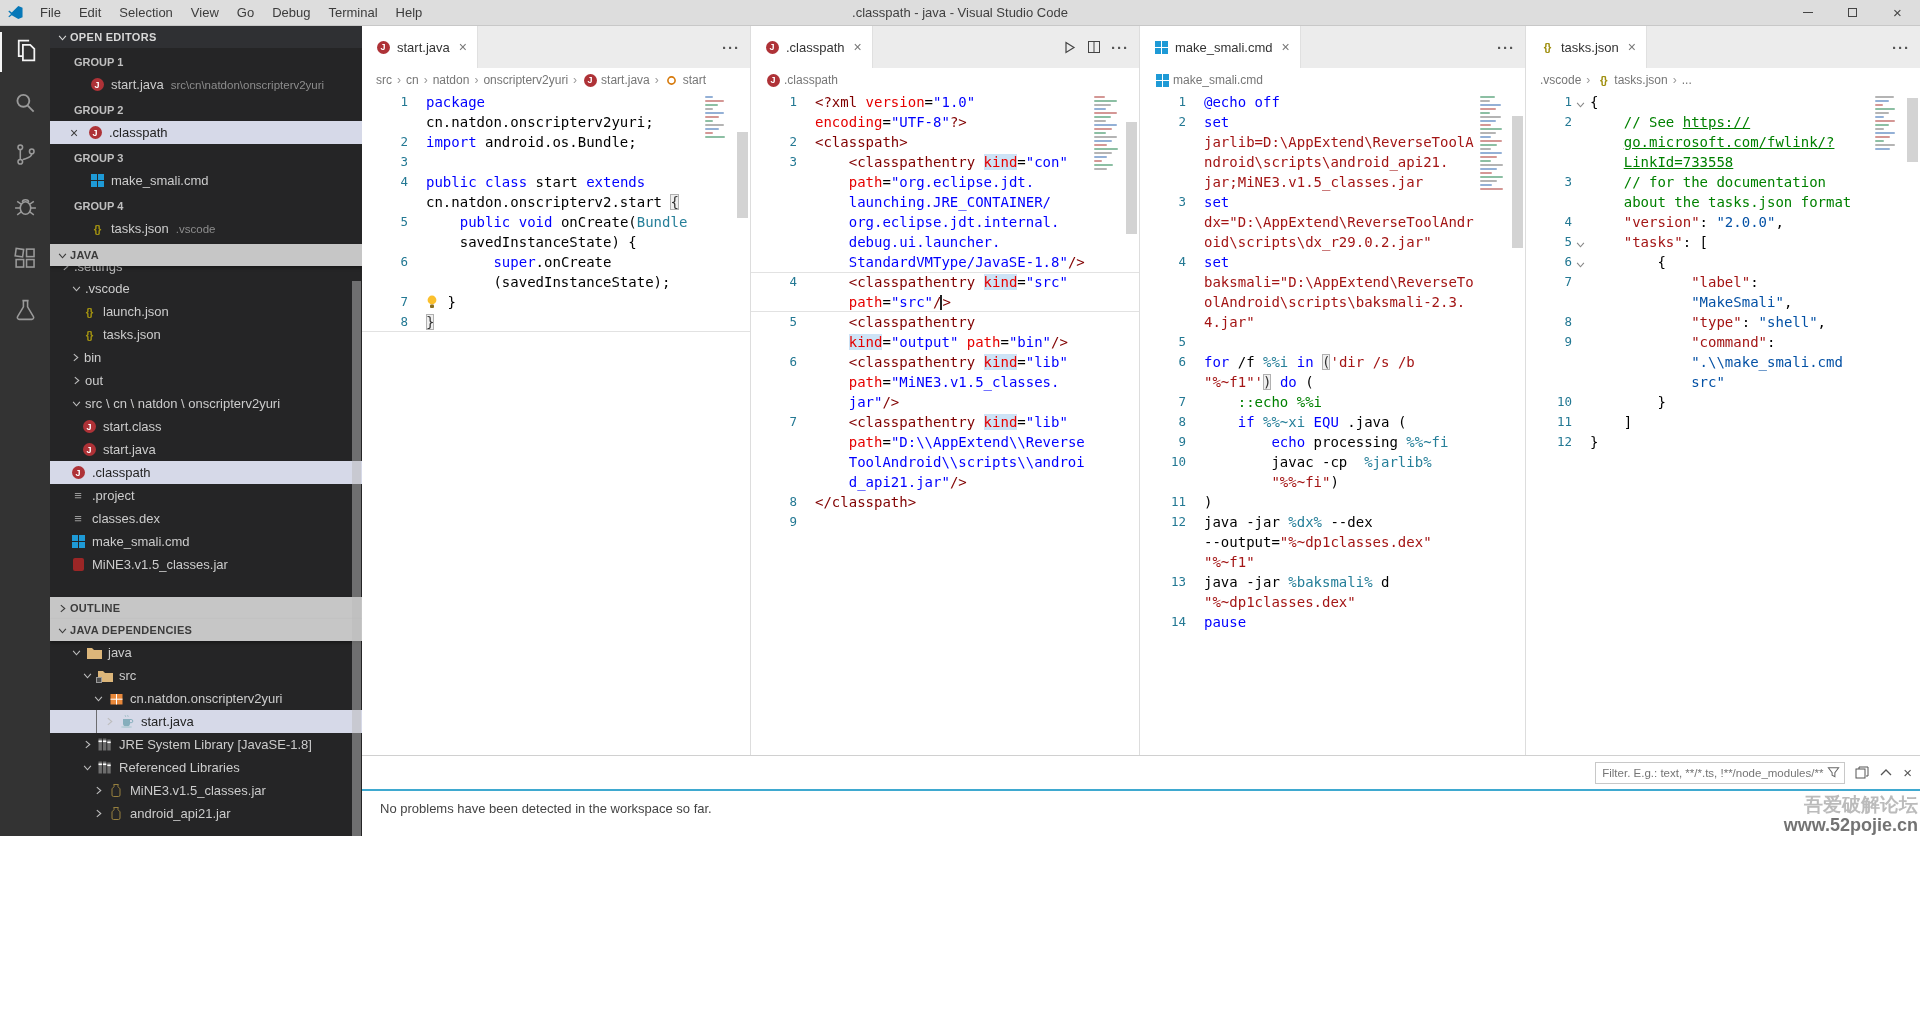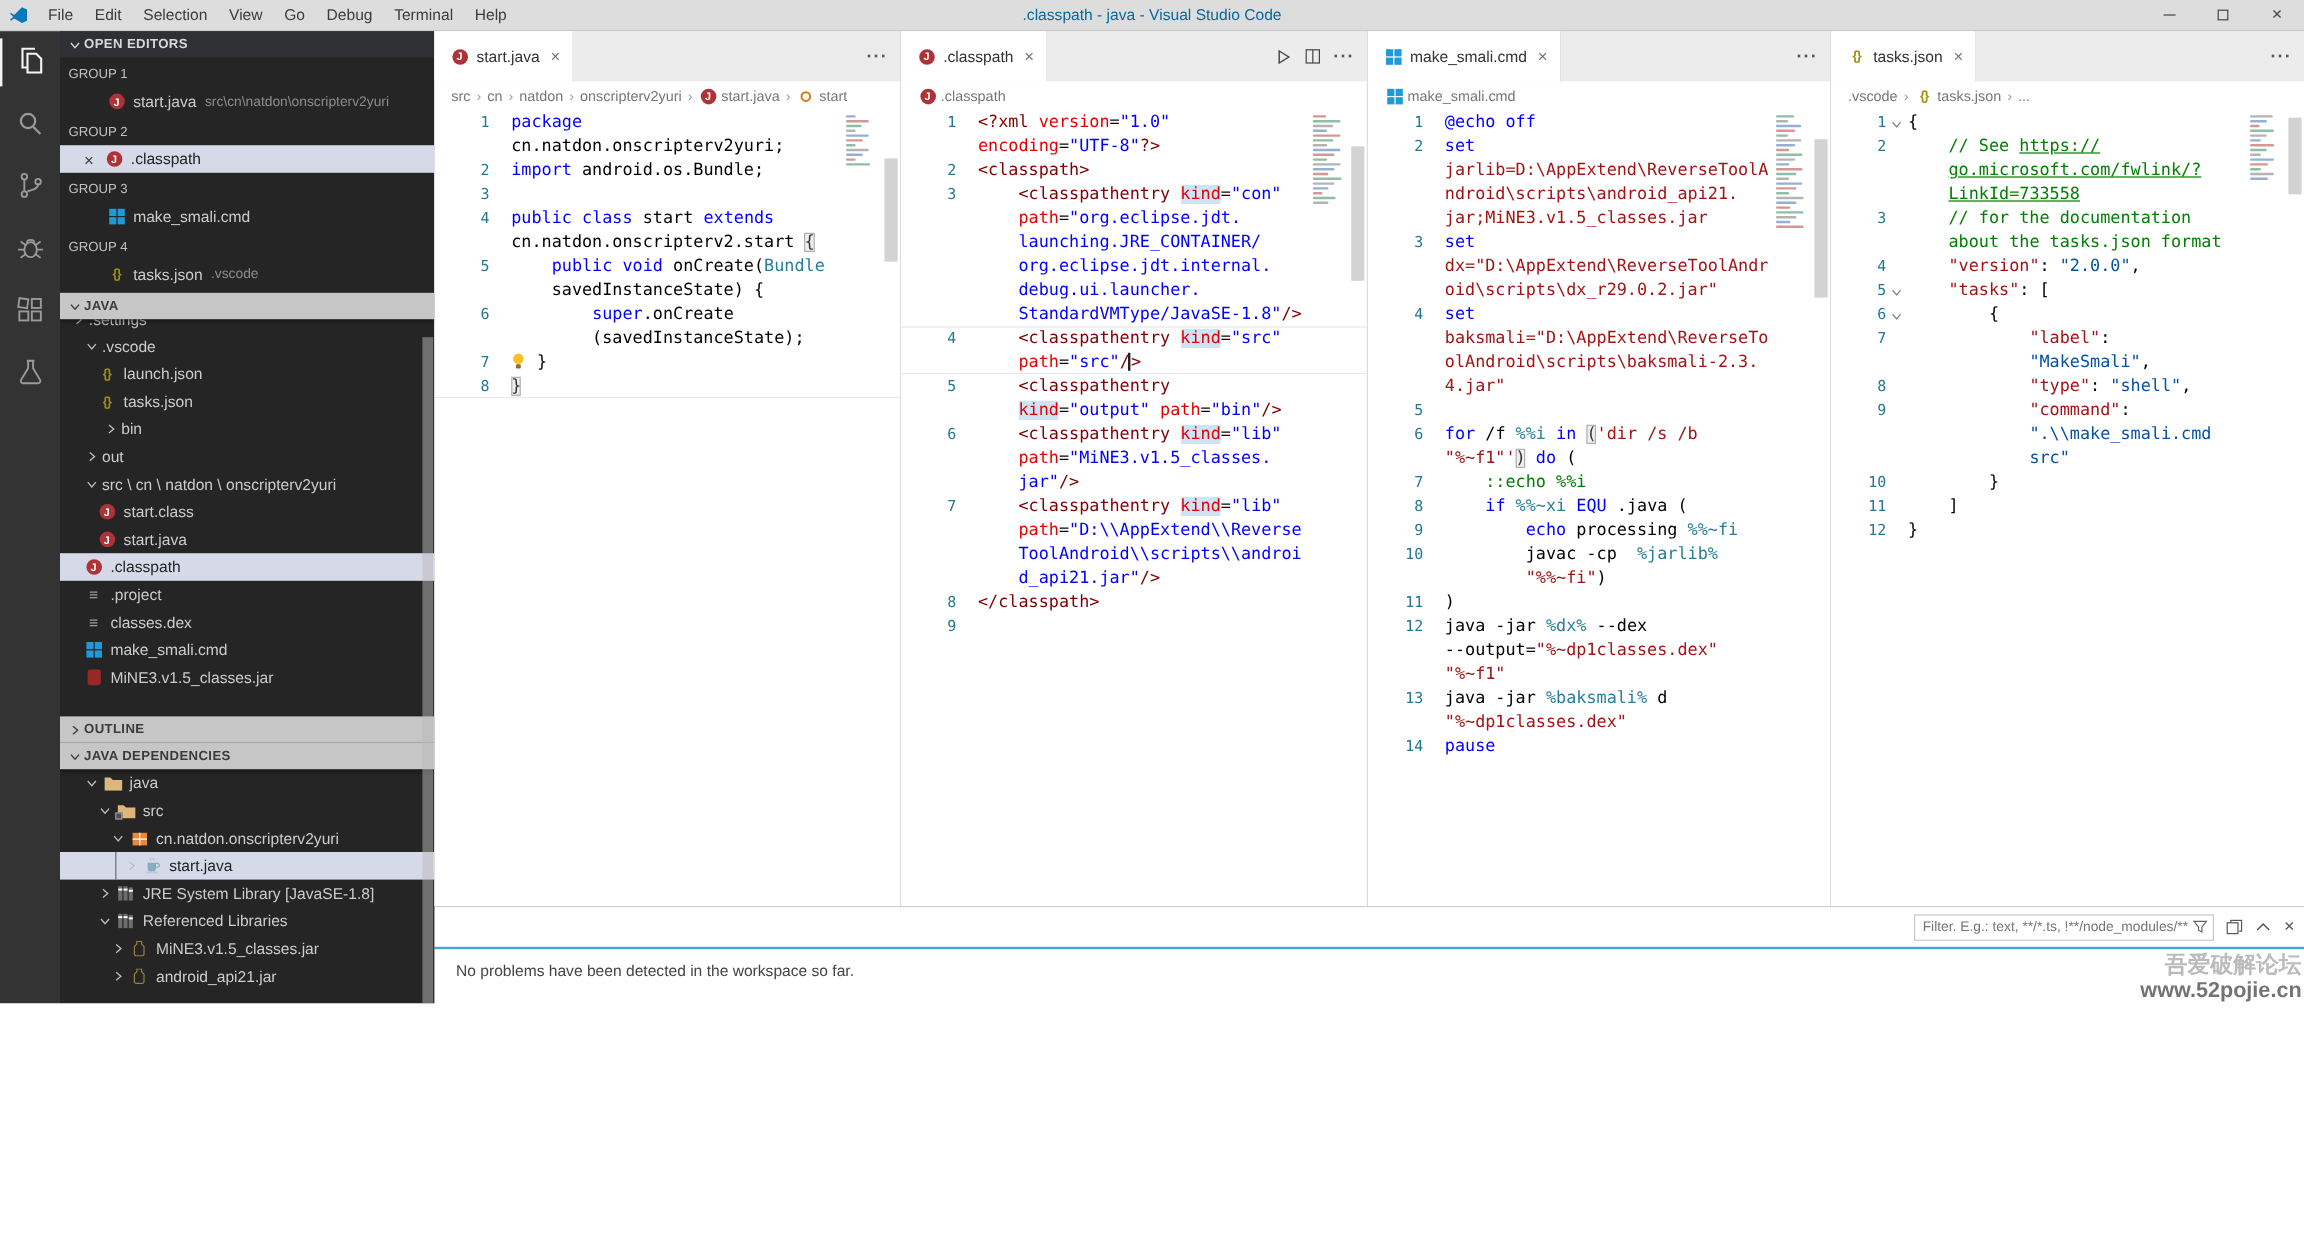--- a/index.html
+++ b/index.html
@@ -5,21 +5,21 @@
   *{margin:0;padding:0;box-sizing:border-box;}
   html,body{width:1920px;height:1030px;overflow:hidden;}
   body{font-family:"Liberation Sans",sans-serif;font-size:13px;color:#333;background:#fff;}
   .app{position:relative;width:1920px;height:836px;overflow:hidden;background:#fff;}
 
   
   .titlebar{position:relative;height:26px;background:#ddd;display:flex;align-items:center;border-bottom:1px solid #c8c8c8;}
   .tb-logo{margin:0 8px 0 8px;display:flex;align-items:center;}
   .menubar{display:flex;}
   .menu-item{padding:0 9px;height:26px;line-height:26px;color:#3c3c3c;cursor:default;}
-  .tb-title{position:absolute;left:50%;transform:translateX(-50%);color:#0369a1;white-space:nowrap;}
+  .tb-title{position:absolute;left:50%;transform:translateX(-50%);color:#404040;white-space:nowrap;}
   .wincontrols{margin-left:auto;display:flex;height:26px;}
   .winbtn{width:45px;display:flex;align-items:center;justify-content:center;color:#444;}
   .winbtn .minline{width:10px;height:1px;background:#444;}
   .winbtn .maxbox{width:9px;height:9px;border:1px solid #444;}
   .winbtn.close{font-size:15px;}
 
   
   .main{display:flex;height:979px;}
   .activitybar{width:50px;background:#333;position:relative;flex:none;}
   .ab-item{width:50px;height:52px;display:flex;align-items:center;justify-content:center;color:#9a9a9a;position:relative;}
@@ -27,21 +27,21 @@
   .ab-item.active::before{content:"";position:absolute;left:0;top:6px;bottom:6px;width:2px;background:#f5f5f5;}
   .ab-bottom{position:absolute;bottom:8px;left:0;width:50px;}
 
   
   .sidebar{width:312px;background:#252526;color:#cccccc;position:relative;flex:none;overflow:hidden;}
   .sb-title{height:34px;line-height:34px;padding-left:20px;font-size:11px;letter-spacing:.4px;color:#b8b8b8;}
   .sh{height:22px;display:flex;align-items:center;font-size:11px;font-weight:bold;letter-spacing:.3px;padding-left:4px;}
   .sh .chevbox{width:16px;display:flex;justify-content:center;}
   .sh-dark{background:#2f3033;color:#d8d8d8;}
   .sh-light{background:#c6c6c6;color:#3b3b3b;box-shadow:0 2px 3px rgba(0,0,0,.35);position:relative;z-index:3;}
-  .grp{height:22px;line-height:22px;padding-left:7px;font-size:11px;font-weight:normal;color:#c0c0c0;margin-top:3px;}
+  .grp{height:22px;line-height:22px;padding-left:24px;font-size:11px;font-weight:bold;color:#c0c0c0;margin-top:3px;}
   .oe-row,.tree-row{height:23px;display:flex;align-items:center;font-size:13px;white-space:nowrap;cursor:pointer;}
   .oe-row{padding-left:38px;}
   .oe-row.withclose{padding-left:16px;}
   .oe-close{width:16px;color:#3d3d3d;margin-right:4px;font-size:14px;text-align:center;}
   .rowsel{background:#d6d9e8;color:#232323;}
   .dim{color:#8d8d8d;font-size:11.5px;margin-left:7px;}
   .icw{display:inline-flex;width:18px;justify-content:center;align-items:center;flex:none;margin-right:5px;}
   .chevbox.inrow{width:14px;margin-right:2px;color:#bdbdbd;flex:none;display:inline-flex;justify-content:center;}
   .clipwrap{height:11px;overflow:hidden;opacity:.9;}
   .clipwrap .tree-row{margin-top:-11px;}
@@ -290,21 +290,21 @@
               <i class="fjs">{}</i>
             </span>
             <span>launch.json</span>
           </div>
           <div class="tree-row" style="padding-left: 30px; position: relative;">
             <span class="icw">
               <i class="fjs">{}</i>
             </span>
             <span>tasks.json</span>
           </div>
-          <div class="tree-row" style="padding-left: 35px; position: relative;">
+          <div class="tree-row" style="padding-left: 18px; position: relative;">
             <span class="chevbox inrow">
               <svg width="9" height="9" viewBox="0 0 8 8">
                 <path d="M2.5 1L6 4 2.5 7" fill="none" stroke="currentColor"></path>
               </svg>
             </span>
             <span>bin</span>
           </div>
           <div class="tree-row" style="padding-left: 19px; position: relative;">
             <span class="chevbox inrow">
               <svg width="9" height="9" viewBox="0 0 8 8">

